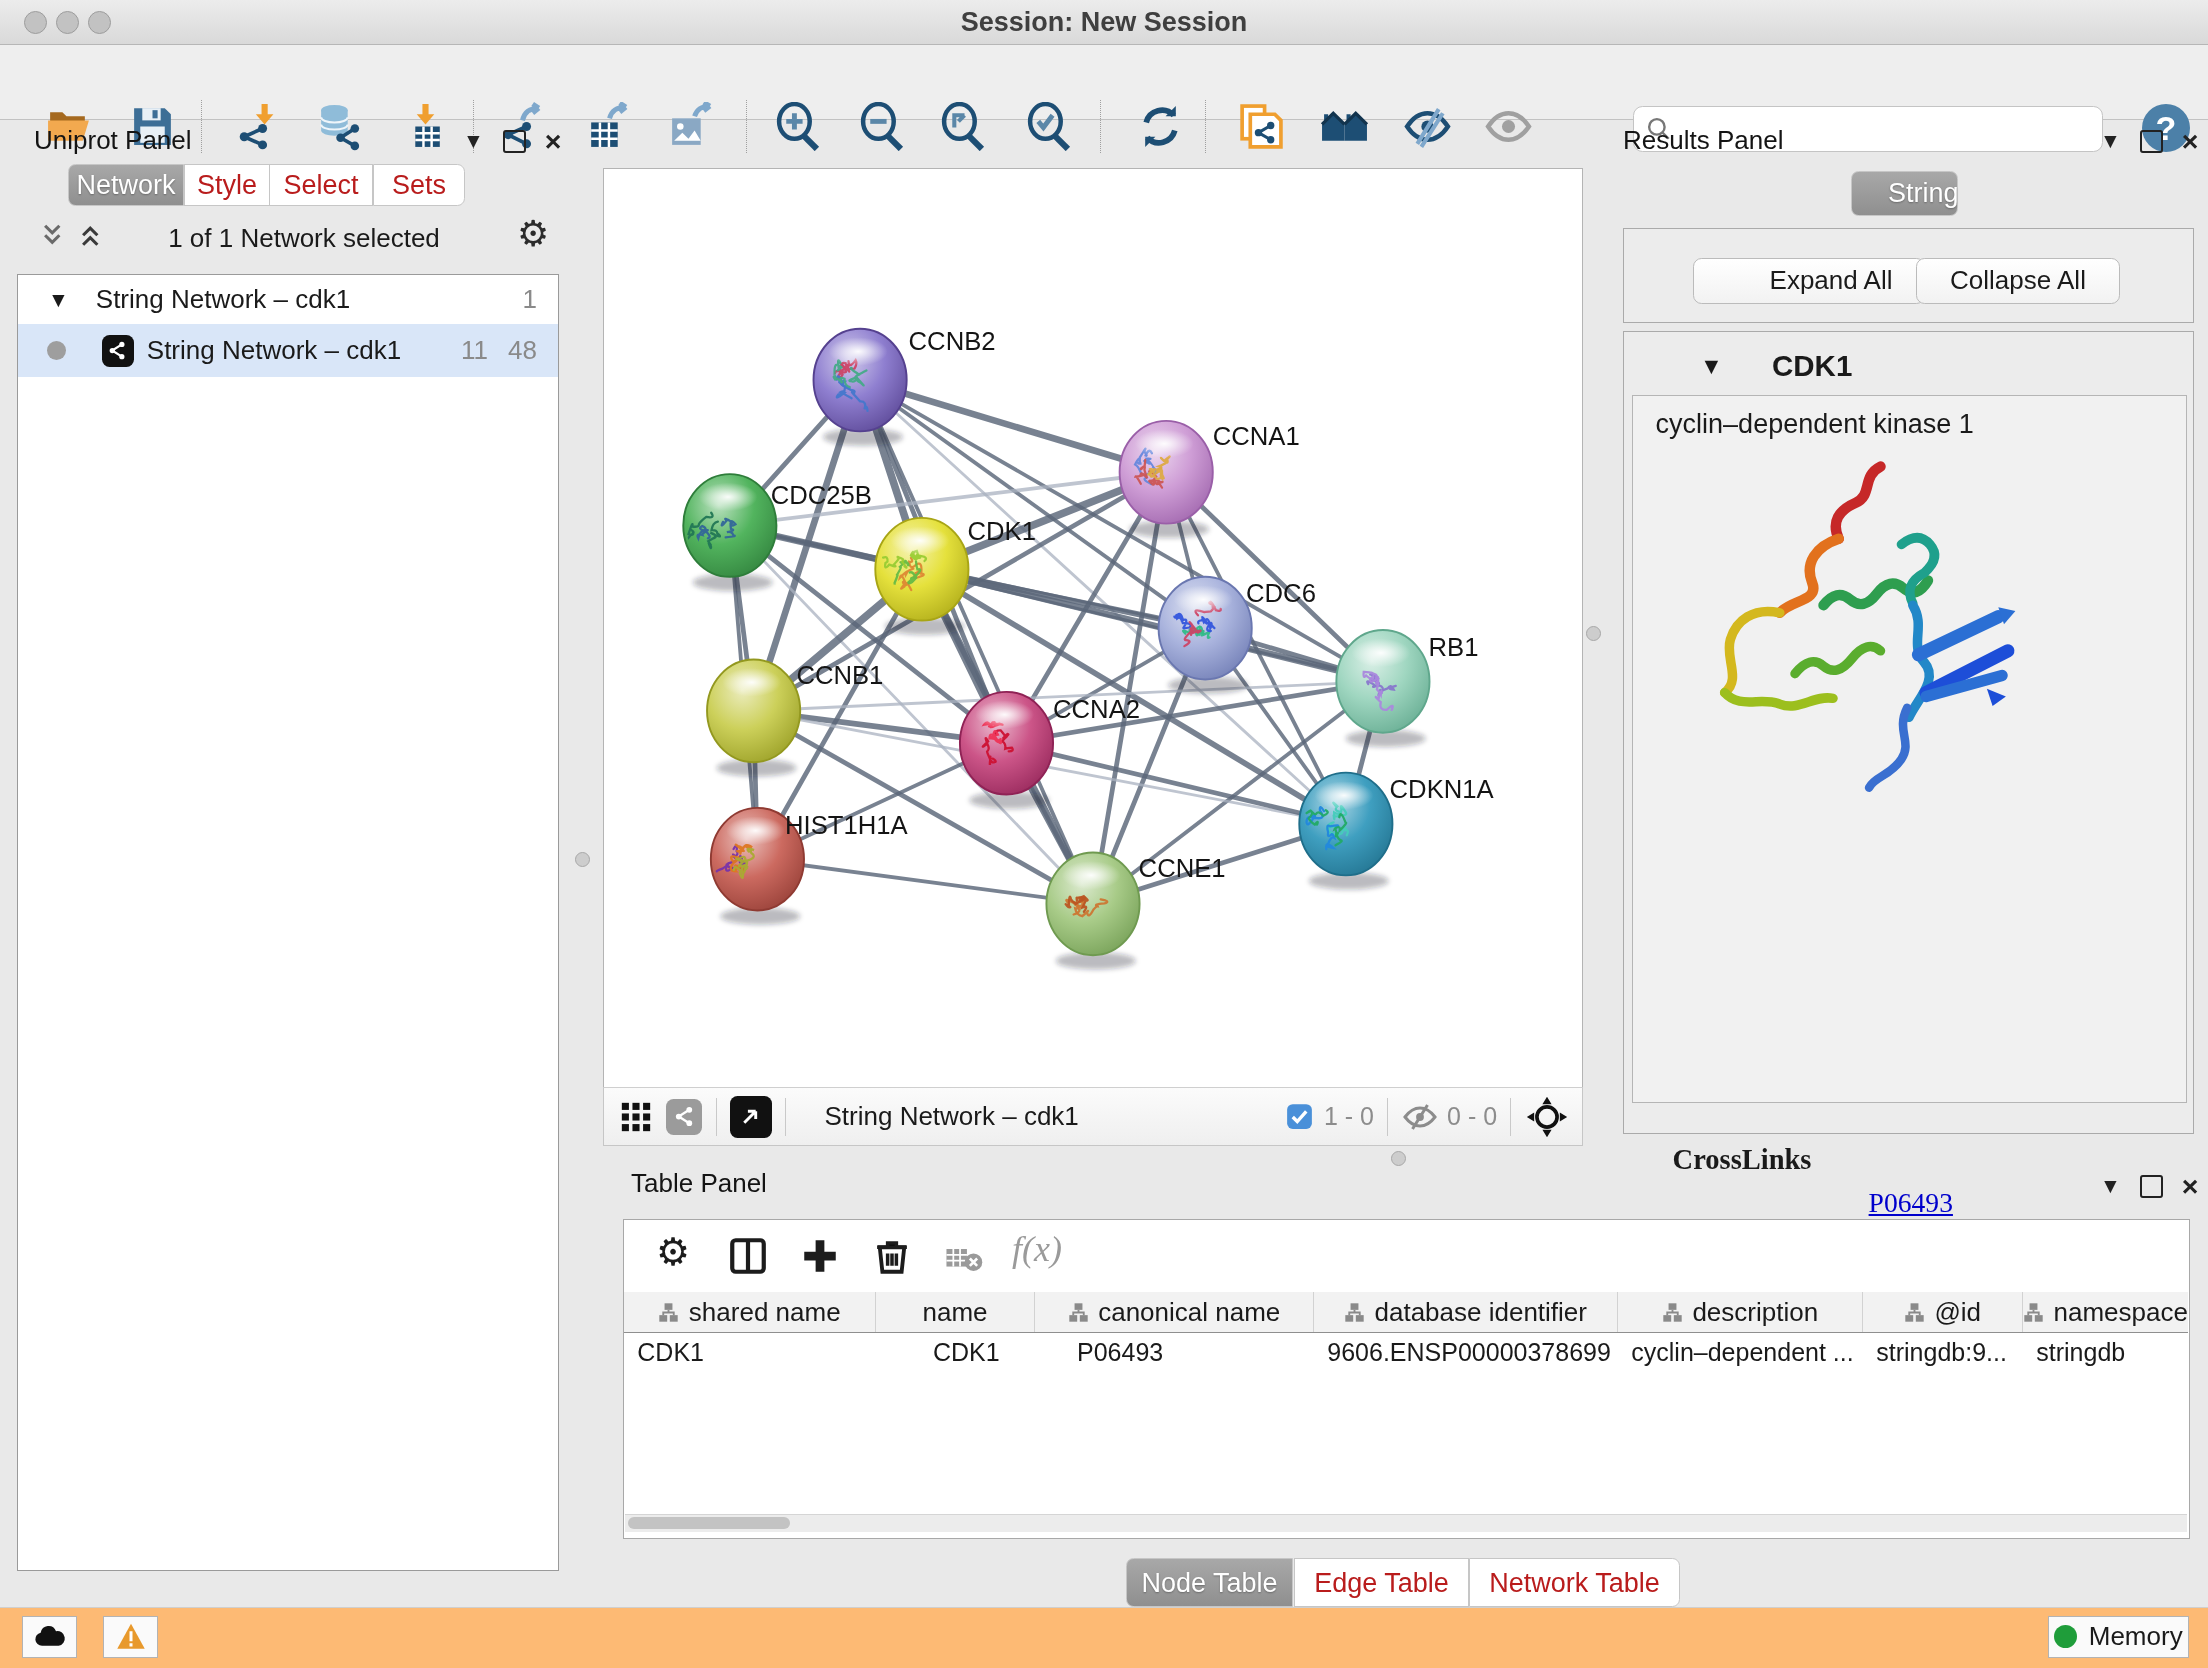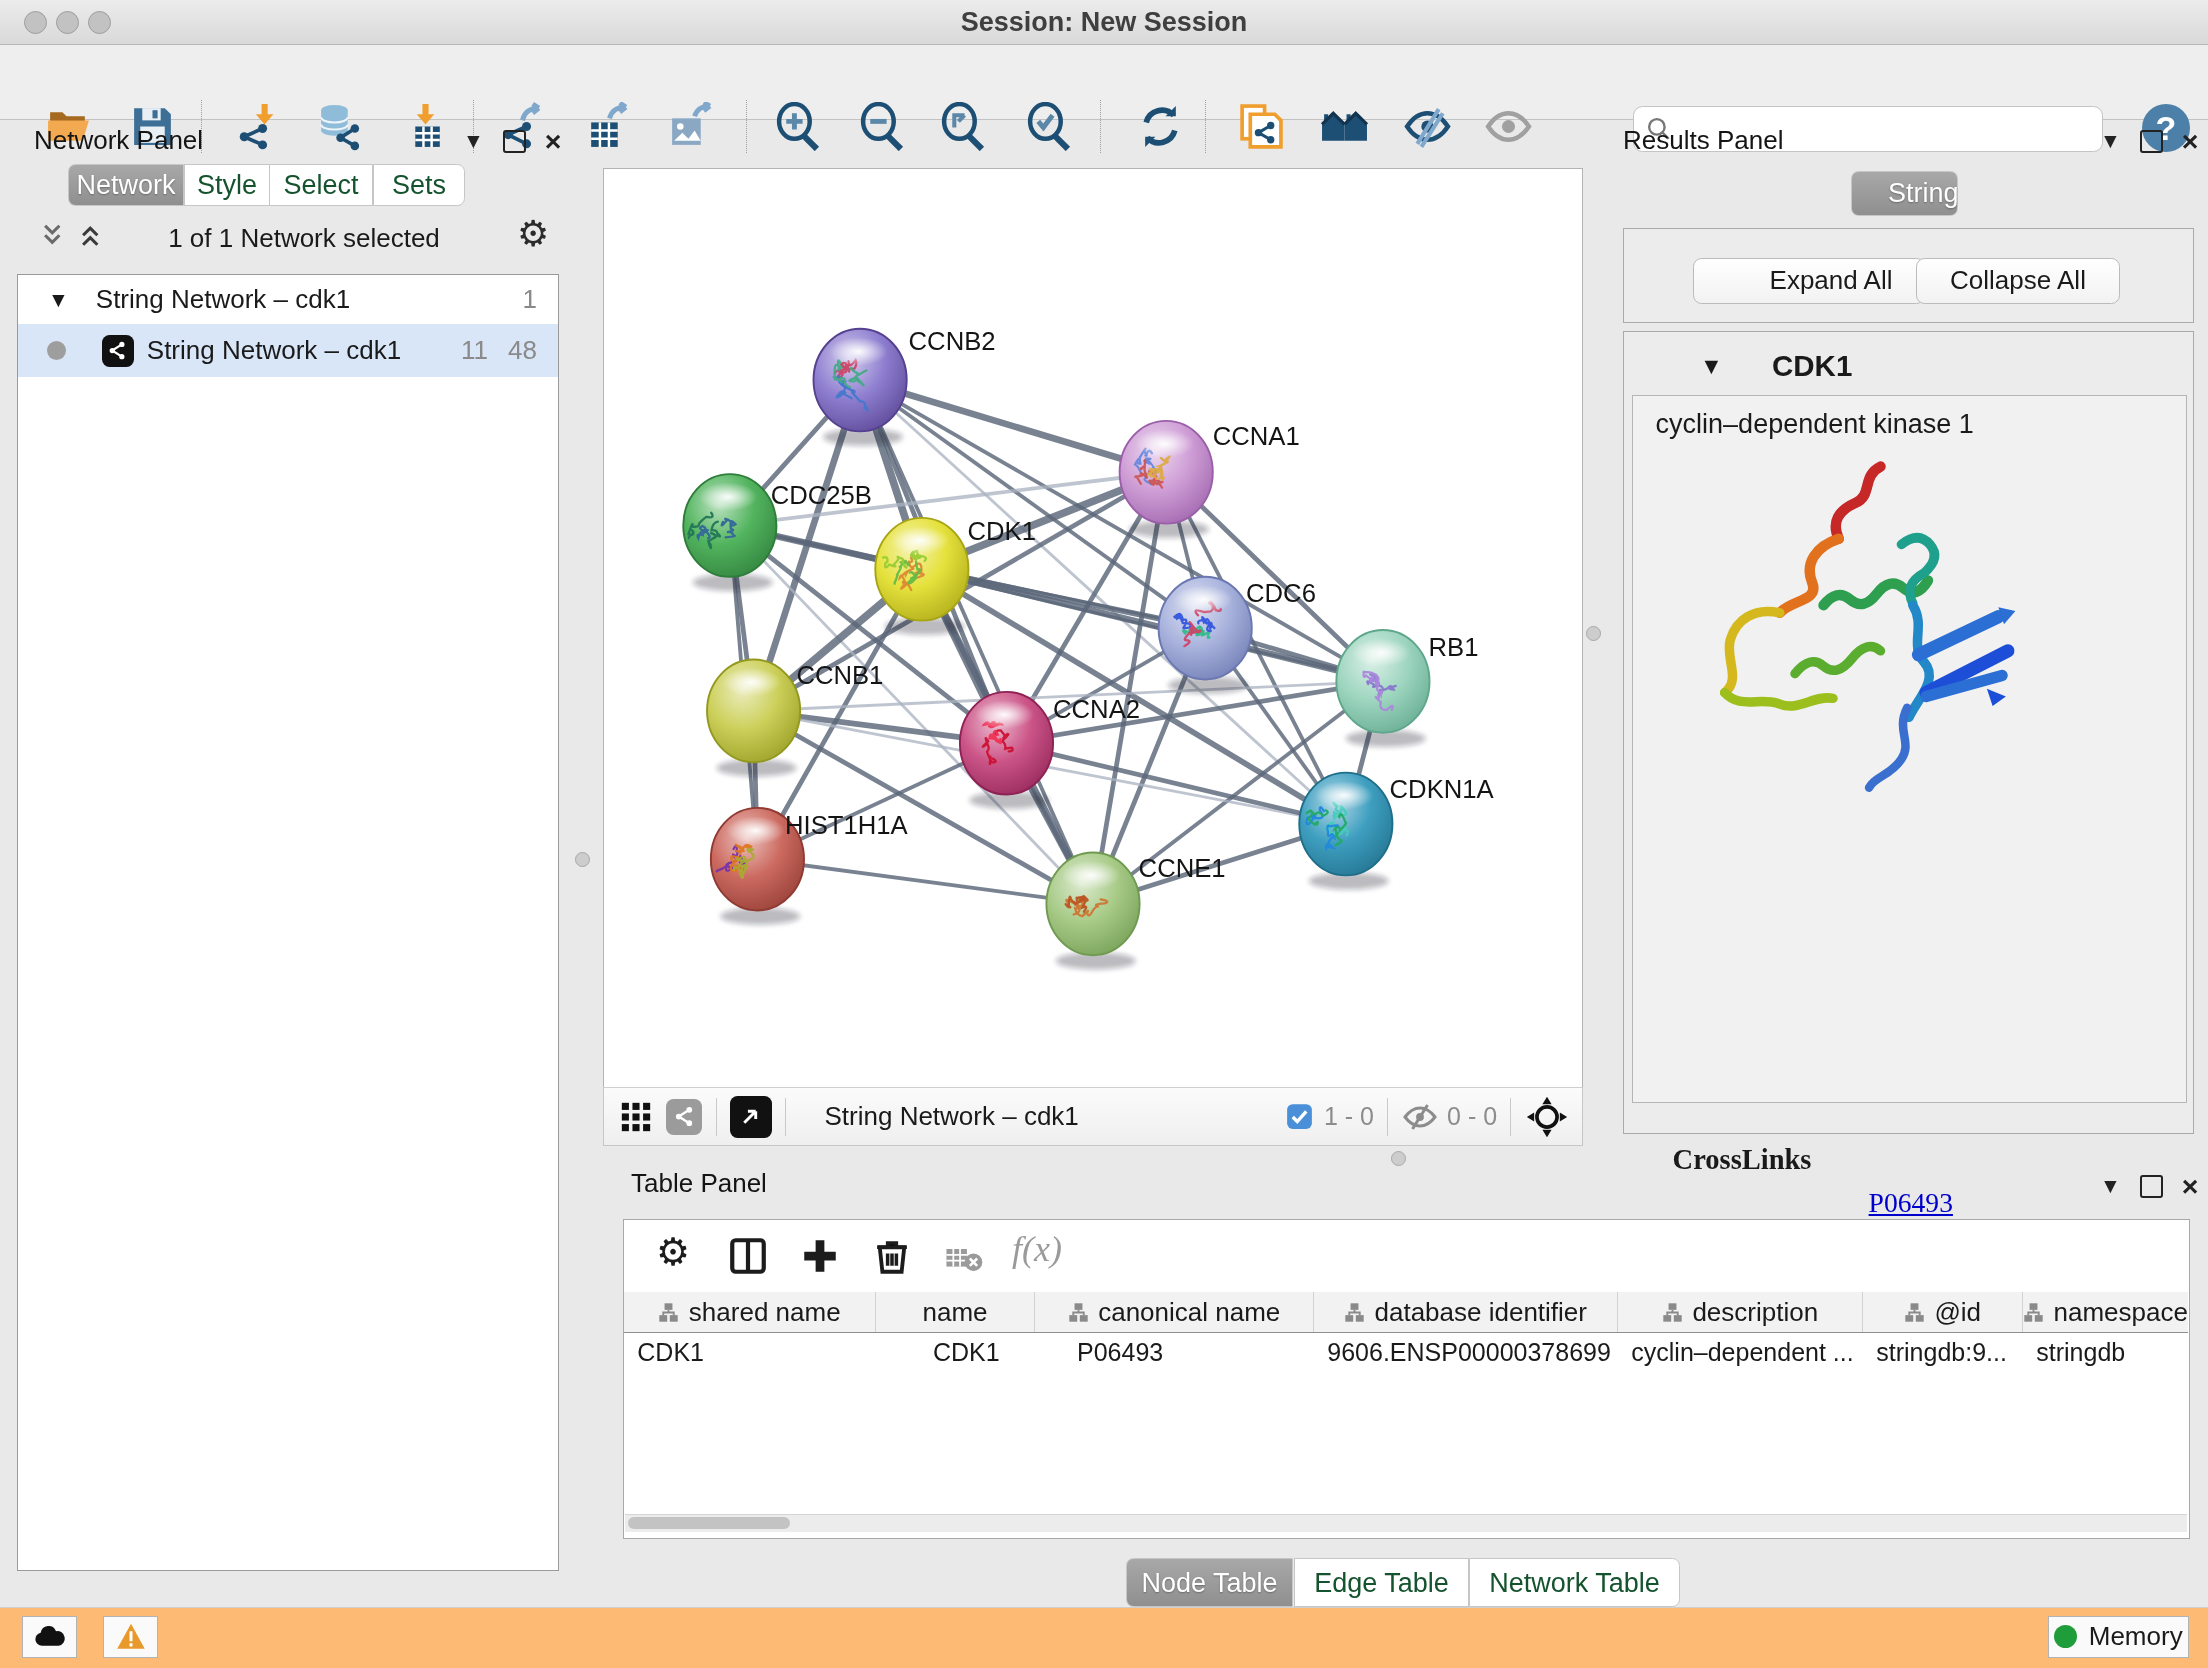--- a/index.html
+++ b/index.html
@@ -20,21 +20,21 @@
   .searchbox input{border:none;outline:none;font-size:25px;width:399px;background:transparent;
              font-family:"Liberation Sans",sans-serif;}
   .helpbtn{left:2142px;top:59px;width:48px;height:48px;border-radius:50%;background:#4c80a8;color:#fff;
            font-size:34px;font-weight:bold;text-align:center;line-height:48px;}
   
   .ptitle{font-size:26px;color:#141414;}
   .winbtns{display:flex;gap:19px;align-items:center;font-size:21px;color:#222;}
   .sqbtn{width:19px;height:19px;border:2.4px solid #222;border-radius:2.9px;display:inline-block;}
   .xbtn{font-size:28.5px;font-weight:bold;line-height:19px;}
   .tab{height:42px;background:#fff;border:1px solid #c6c6c6;box-sizing:border-box;text-align:center;
-       font-size:27px;line-height:40px;color:#14532d;}
+       font-size:27px;line-height:40px;color:#b91c1c;}
   .tab.sel{background:linear-gradient(#a8a8a8,#8f8f8f);color:#fff;text-shadow:0 1px 1.9px rgba(0,0,0,.3);}
   .tab.first{border-radius:7.6px 0 0 7.6px;}
   .tab.last{border-radius:0 7.6px 7.6px 0;}
   .tab.alone{border-radius:7.6px;padding-left:36px;}
   
   .listbox{left:17px;top:274px;width:542px;height:1297px;background:#fff;border:1.9px solid #9a9a9a;box-sizing:border-box;}
   .trow{position:relative;width:100%;height:49px;display:flex;align-items:center;font-size:26px;}
   .trow .cnt{position:absolute;color:#8a8a8a;}
   .sharebadge{width:32px;height:32px;background:#111;border-radius:7.6px;display:flex;align-items:center;justify-content:center;}
   
@@ -228,21 +228,21 @@
     <div class="abs searchbox">
       <svg width="28.5" height="28.5" viewBox="0 0 24 24">
         <circle cx="10" cy="10" r="6.5" stroke="#777" stroke-width="2" fill="none"></circle>
         <path d="M14.5 14.5L20 20" stroke="#777" stroke-width="2"></path>
       </svg>
       <input placeholder="" style="">
     </div>
     <div class="abs helpbtn">?</div>
   </div>
 
-  <div class="abs ptitle" style="left:34px;top:125px;">Network Panel</div>
+  <div class="abs ptitle" style="left:34px;top:125px;">Uniprot Panel</div>
   <div class="abs winbtns" style="left:463px;top:129px;">
     <span>▼</span>
     <span class="sqbtn"></span>
     <span class="xbtn">×</span>
   </div>
   <div class="abs tab sel first" style="left:68px;top:164px;width:116px;">Network</div>
   <div class="abs tab" style="left:184px;top:164px;width:86px;">Style</div>
   <div class="abs tab" style="left:269px;top:164px;width:104px;">Select</div>
   <div class="abs tab last" style="left:373px;top:164px;width:92px;">Sets</div>
 

